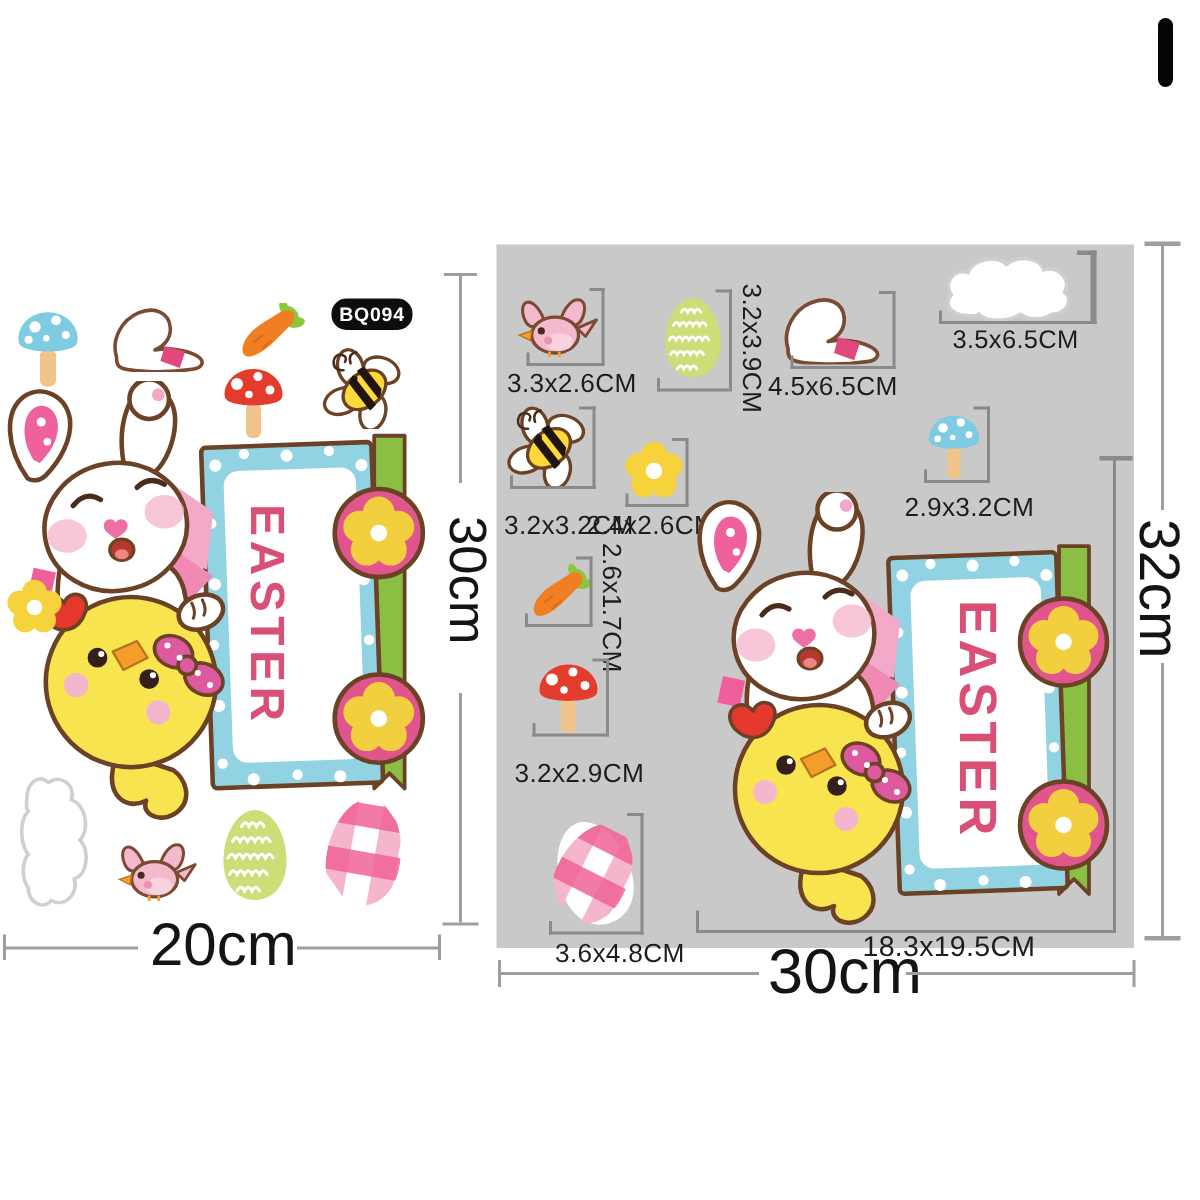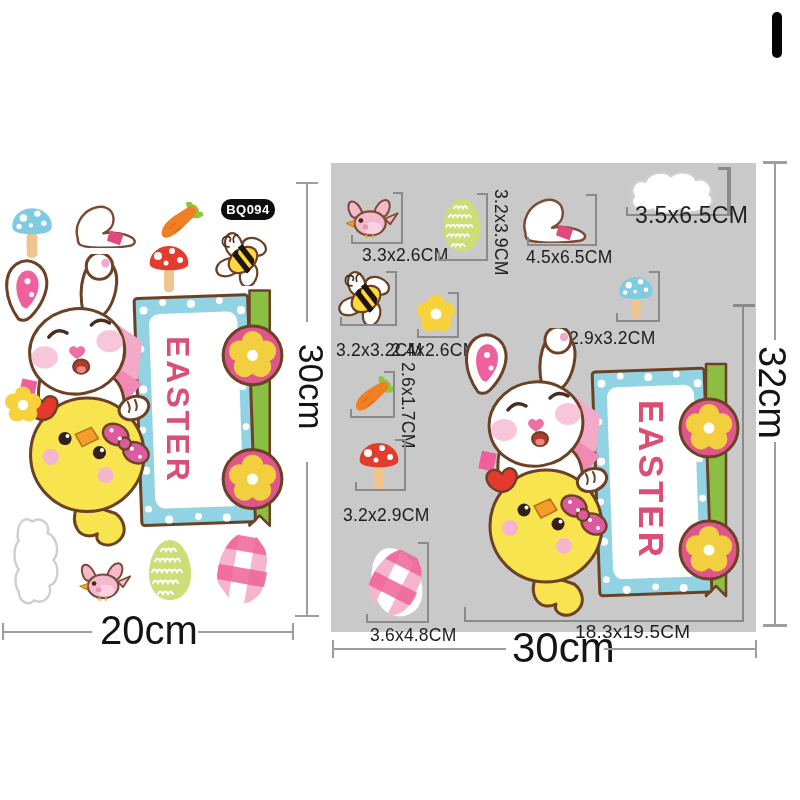--- a/index.html
+++ b/index.html
@@ -311,48 +311,48 @@
 
   <div>
 
     <svg class="stk" style="left:342px;top:193px;width:58px;height:46px">
         <use href="#sym-bird"></use>
       </svg>
     <div class="ln" style="left:393px;top:192px;width:10px;height:2px"></div>
     <div class="ln" style="left:401px;top:192px;width:2px;height:52px"></div>
     <div class="ln" style="left:351px;top:242px;width:52px;height:2px"></div>
     <div class="ln" style="left:351px;top:235px;width:2px;height:9px"></div>
-    <div class="sizelab" style="left:362px;top:245px">3.3x2.6CM</div>
+    <div class="sizelab" style="left:338px;top:245px">3.3x2.6CM</div>
 
     <svg class="stk" style="left:440px;top:194px;width:44px;height:62px">
         <use href="#sym-egg-green"></use>
       </svg>
     <div class="ln" style="left:477px;top:193px;width:11px;height:2px"></div>
     <div class="ln" style="left:486px;top:193px;width:2px;height:66px"></div>
     <div class="ln" style="left:438px;top:259px;width:50px;height:2px"></div>
     <div class="ln" style="left:438px;top:252px;width:2px;height:9px"></div>
     <div class="sizelab vert" style="left:490px;top:189px">3.2x3.9CM</div>
 
     <svg class="stk" style="left:520px;top:197px;width:72px;height:46px">
         <use href="#sym-slipper"></use>
       </svg>
     <div class="ln" style="left:586px;top:194px;width:11px;height:2px"></div>
     <div class="ln" style="left:595px;top:194px;width:2px;height:52px"></div>
     <div class="ln" style="left:527px;top:244px;width:70px;height:2px"></div>
     <div class="ln" style="left:527px;top:237px;width:2px;height:9px"></div>
-    <div class="sizelab" style="left:526px;top:247px">4.5x6.5CM</div>
+    <div class="sizelab" style="left:512px;top:247px">4.5x6.5CM</div>
 
     <svg class="stk" style="left:621px;top:168px;width:100px;height:46px">
         <use href="#sym-cloud"></use>
       </svg>
     <div class="ln" style="left:718px;top:167px;width:13px;height:3px"></div>
     <div class="ln" style="left:727px;top:167px;width:4px;height:49px"></div>
     <div class="ln" style="left:626px;top:214px;width:105px;height:2px"></div>
     <div class="ln" style="left:626px;top:207px;width:2px;height:9px"></div>
-    <div class="sizelab" style="left:635px;top:202px;font-size:23px">3.5x6.5CM</div>
+    <div class="sizelab" style="left:635px;top:217px;font-size:17px">3.5x6.5CM</div>
 
     <svg class="stk" style="left:338px;top:270px;width:56px;height:56px">
         <use href="#sym-bee"></use>
       </svg>
     <div class="ln" style="left:386px;top:271px;width:11px;height:2px"></div>
     <div class="ln" style="left:395px;top:271px;width:2px;height:55px"></div>
     <div class="ln" style="left:340px;top:324px;width:57px;height:2px"></div>
     <div class="ln" style="left:340px;top:317px;width:2px;height:9px"></div>
     <div class="sizelab" style="left:336px;top:340px">3.2x3.2CM</div>
 
@@ -365,21 +365,21 @@
     <div class="ln" style="left:417px;top:329px;width:2px;height:9px"></div>
     <div class="sizelab" style="left:391px;top:340px">2.4x2.6CM</div>
 
     <svg class="stk" style="left:616px;top:273px;width:40px;height:50px">
         <use href="#sym-mushroom-blue"></use>
       </svg>
     <div class="ln" style="left:649px;top:271px;width:11px;height:2px"></div>
     <div class="ln" style="left:658px;top:271px;width:2px;height:51px"></div>
     <div class="ln" style="left:616px;top:320px;width:44px;height:2px"></div>
     <div class="ln" style="left:616px;top:313px;width:2px;height:9px"></div>
-    <div class="sizelab" style="left:569px;top:328px">2.9x3.2CM</div>
+    <div class="sizelab" style="left:603px;top:328px">2.9x3.2CM</div>
 
     <svg class="stk" style="left:352px;top:374px;width:42px;height:42px">
         <use href="#sym-carrot"></use>
       </svg>
     <div class="ln" style="left:384px;top:371px;width:11px;height:2px"></div>
     <div class="ln" style="left:393px;top:371px;width:2px;height:47px"></div>
     <div class="ln" style="left:350px;top:416px;width:45px;height:2px"></div>
     <div class="ln" style="left:350px;top:409px;width:2px;height:9px"></div>
     <div class="sizelab vert" style="left:397px;top:362px">2.6x1.7CM</div>
 

